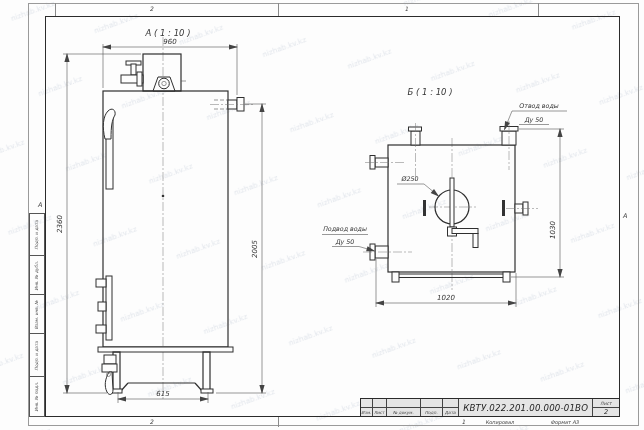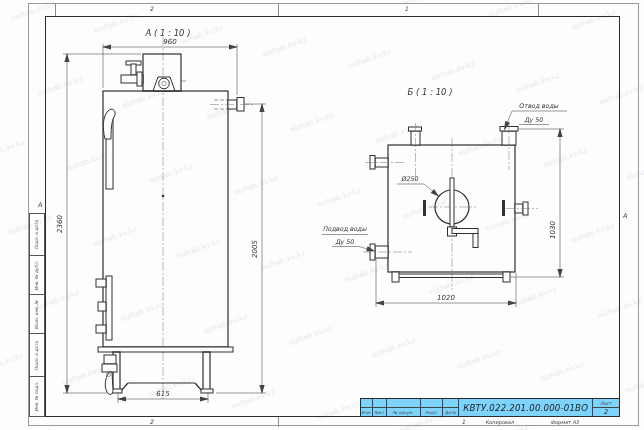--- a/index.html
+++ b/index.html
@@ -16,21 +16,21 @@
   
   .stamp-col{position:absolute;left:29px;top:213px;width:16px;height:204px;
              border:1px solid #555;box-sizing:border-box;display:flex;flex-direction:column;}
   .stamp-cell{display:flex;align-items:center;justify-content:center;
               border-bottom:1px solid #555;box-sizing:border-box;overflow:hidden;}
   .stamp-cell:last-child{border-bottom:none;}
   .stamp-cell span{transform:rotate(-90deg);white-space:nowrap;font-size:4.3px;
                    font-style:italic;color:#555;}
   
   .tblock{position:absolute;left:360px;top:398px;width:260px;height:19px;
-          border:1.2px solid #2b2b2b;box-sizing:border-box;display:flex;background:#7dd3fc;}
+          border:1.2px solid #2b2b2b;box-sizing:border-box;display:flex;background:#e5e5e5;}
   .tb-cols{width:98px;display:flex;flex-direction:column;box-sizing:border-box;}
   .tb-row{display:flex;flex:1;box-sizing:border-box;}
   .tb-row.labels{border-top:1px solid #444;}
   .tb-c{border-right:1px solid #444;box-sizing:border-box;display:flex;align-items:center;
         justify-content:center;font-size:4.2px;font-style:italic;color:#444;overflow:hidden;white-space:nowrap;}
   .w1{width:12px}.w2{width:14px}.w3{width:34px}.w4{width:22px}.w5{width:16px}
   .tb-name{width:136px;display:flex;align-items:center;justify-content:center;
            font-size:8.6px;font-style:italic;letter-spacing:.2px;color:#222;
            border-right:1px solid #444;box-sizing:border-box;white-space:nowrap;}
   .tb-sheet{width:26px;display:flex;flex-direction:column;box-sizing:border-box;}

